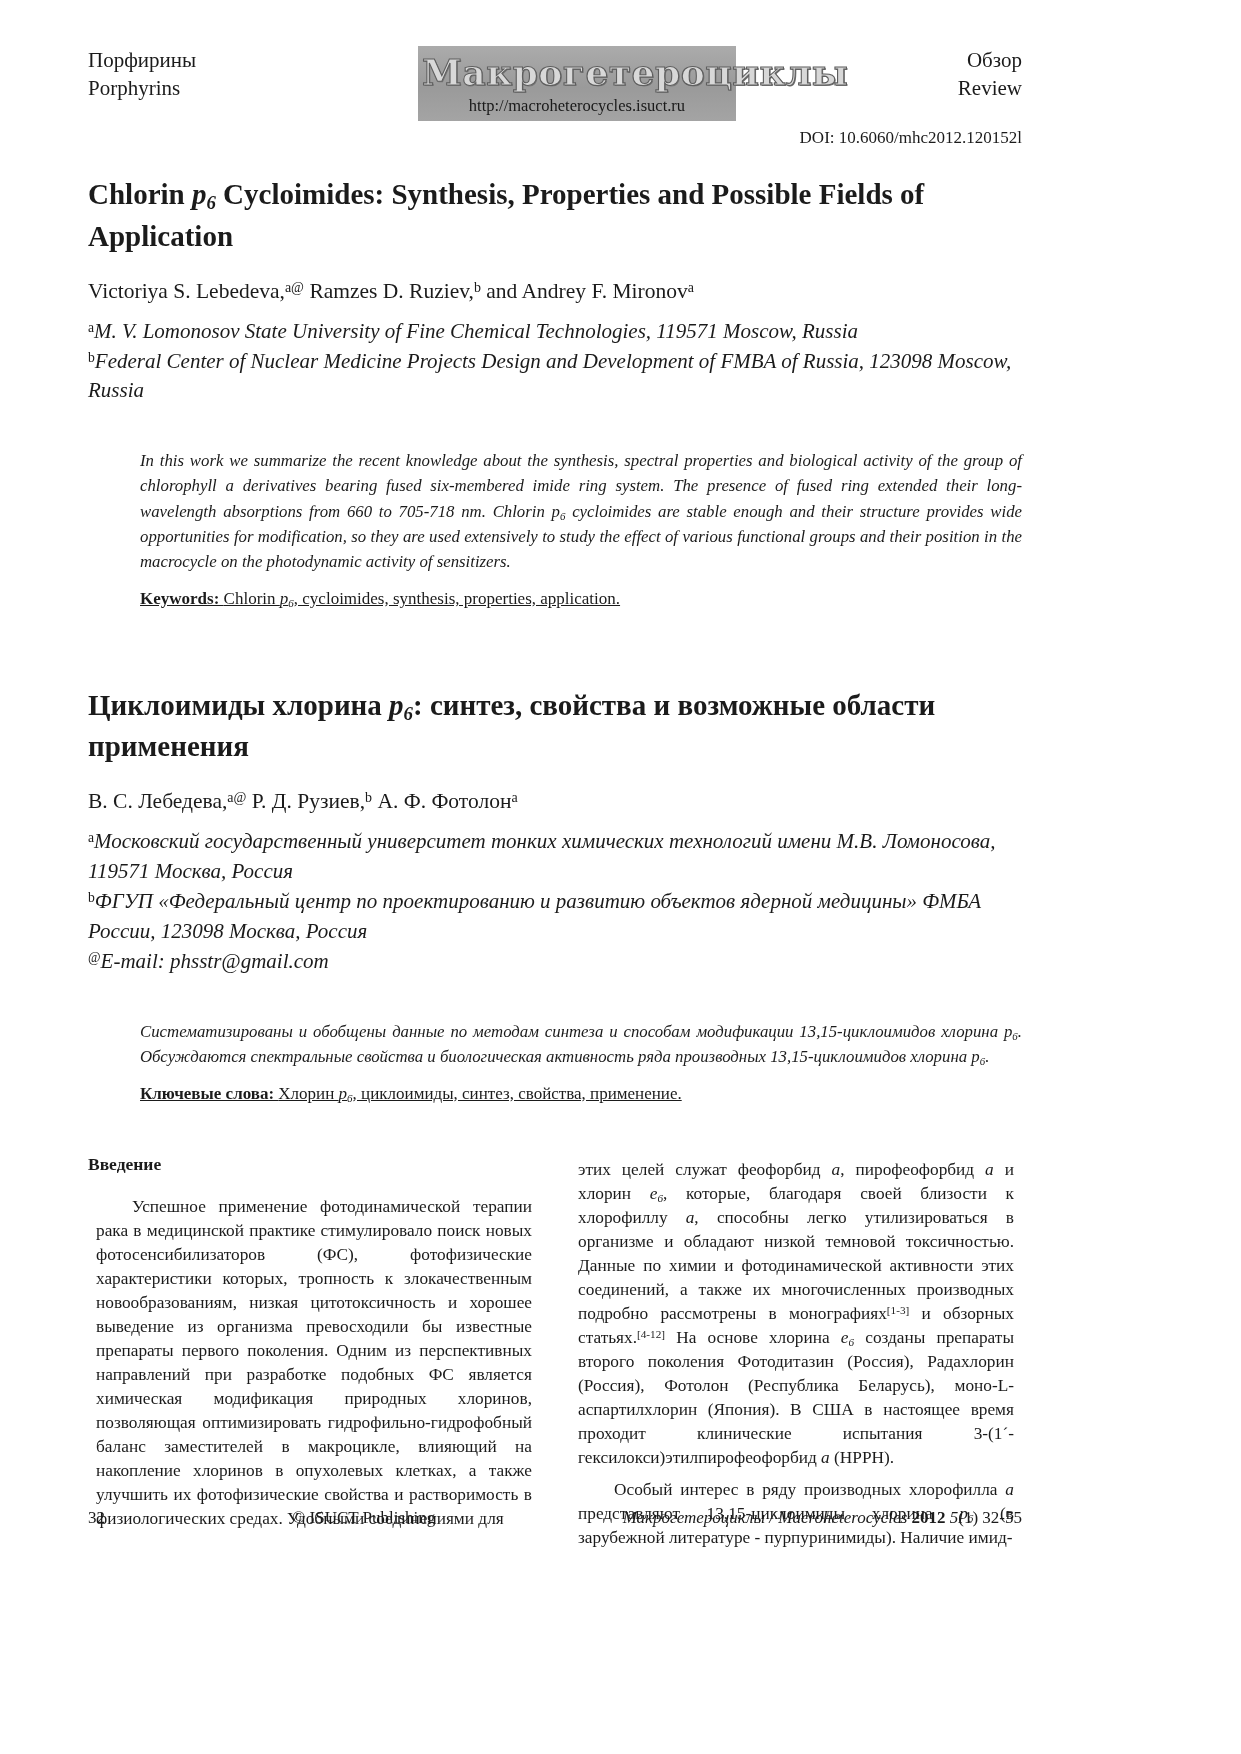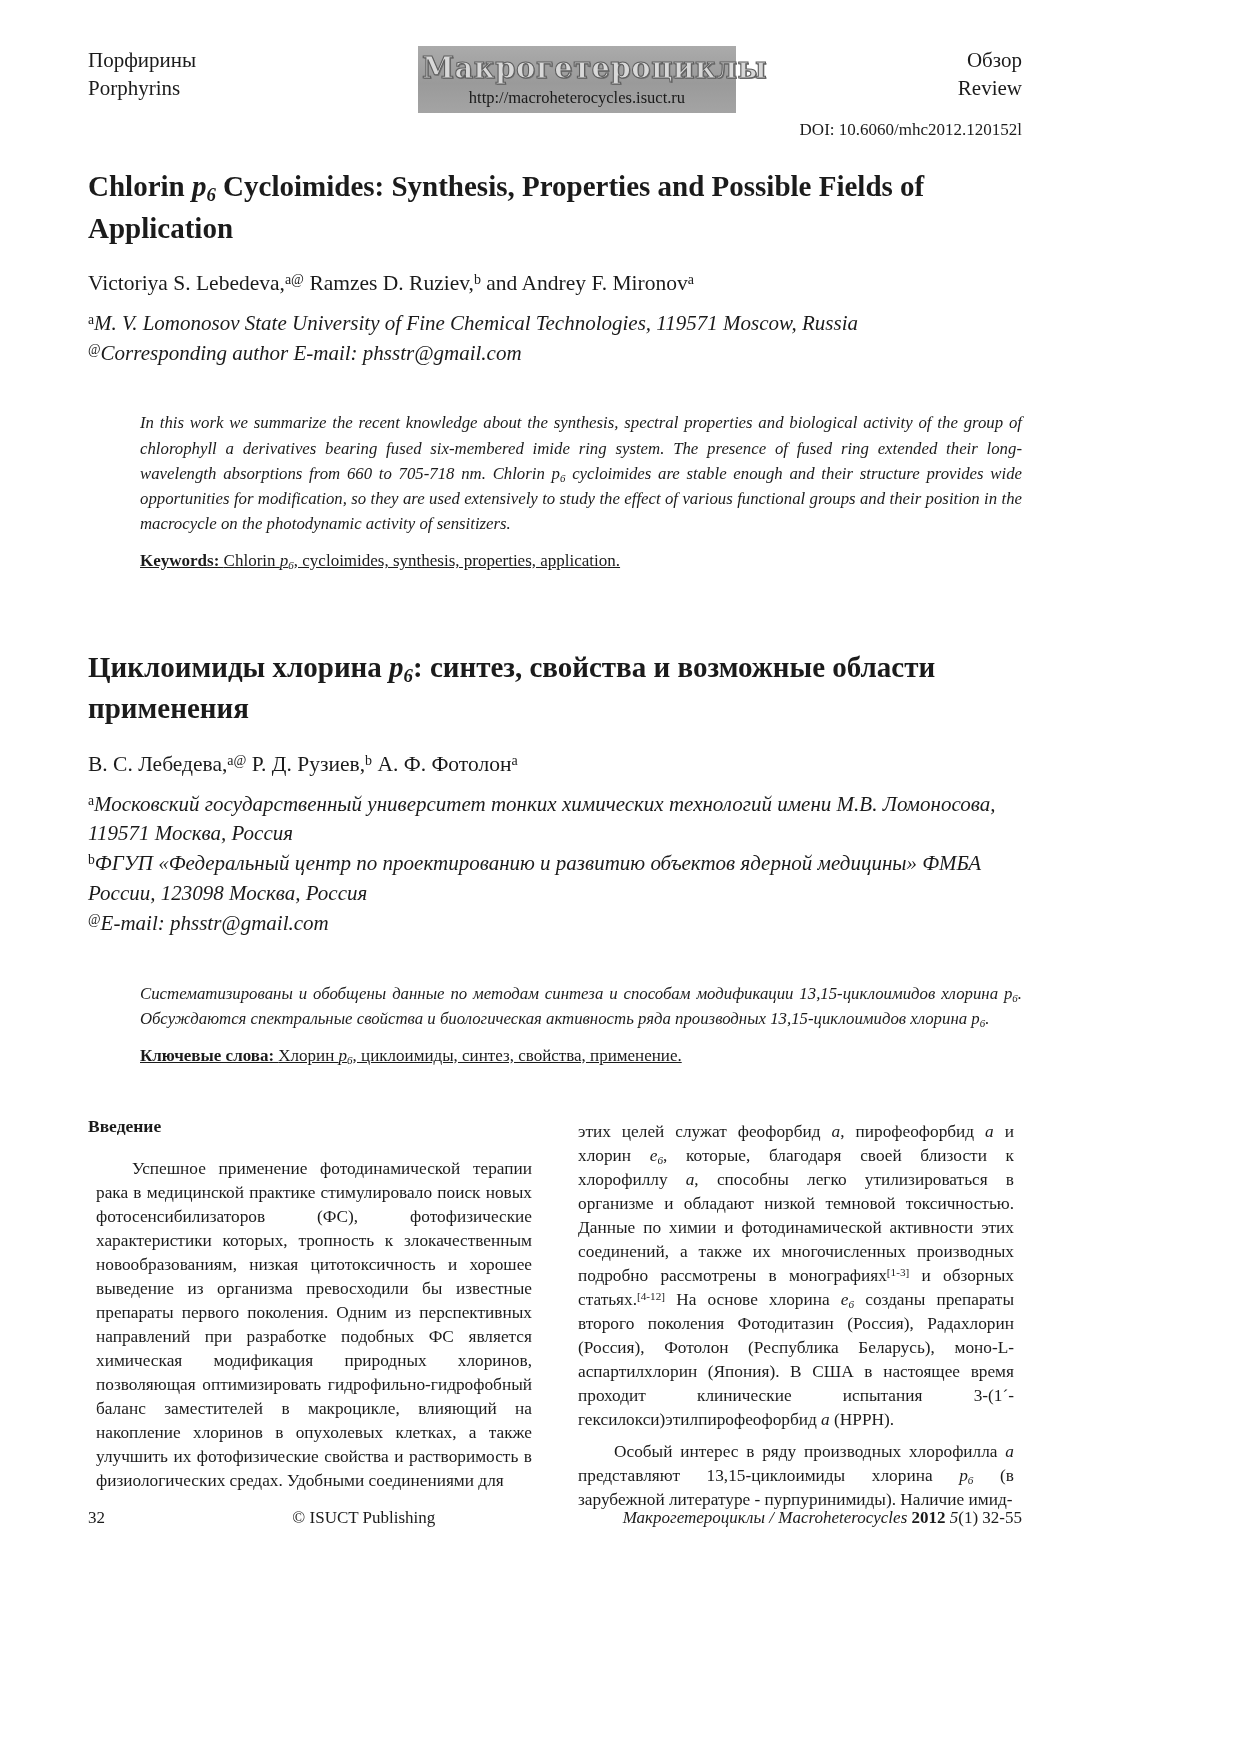--- a/index.html
+++ b/index.html
@@ -19,21 +19,21 @@
   .rubric-line { font-weight: normal; font-size: 21px; line-height: 1.35; }
   .article-type { text-align: right; }
   .banner {
     width: 318px;
     background: linear-gradient(180deg, #ababab 0%, #9a9a9a 55%, #a4a4a4 100%);
     text-align: center;
     padding: 6px 4px 5px;
   }
   .banner-title {
     font-family: "DejaVu Serif", serif;
-    font-size: 29px; font-weight: bold;
+    font-size: 36px; font-weight: bold;
     color: #d8d8d8;
     -webkit-text-stroke: 1.1px #5e5e5e;
     text-shadow: 1px 1px 0 #777777;
     letter-spacing: 0.5px;
     line-height: 1.15;
     white-space: nowrap;
   }
   .banner-url { font-size: 16.5px; color: #191919; margin-top: 3px; }
   .doi { text-align: right; font-size: 17px; margin-top: 7px; }
 
@@ -88,21 +88,21 @@
       <div class="rubric-line">Review</div>
     </div>
   </header>
 
   <div class="doi">DOI: 10.6060/mhc2012.120152l</div>
 
   <h1 class="article-title title-en"><span>Chlorin </span><span style="font-style: italic;">p</span><sub style="font-style: italic;">6</sub><span> Cycloimides: Synthesis, Properties and Possible Fields of Application</span></h1>
   <div class="authors"><span>Victoriya S. Lebedeva,</span><sup>a@</sup><span> Ramzes D. Ruziev,</span><sup>b</sup><span> and Andrey F. Mironov</span><sup>a</sup></div>
   <div class="affiliations">
     <div class="aff-line"><sup>a</sup><span style="font-style: italic;">M. V. Lomonosov State University of Fine Chemical Technologies, 119571 Moscow, Russia</span></div>
-    <div class="aff-line"><sup>@</sup><span style="font-style: italic;">Corresponding author E-mail: phsstr@gmail.com</span></div>
+    <div class="aff-line"><sup>b</sup><span style="font-style: italic;">Federal Center of Nuclear Medicine Projects Design and Development of FMBA of Russia, 123098 Moscow, Russia</span></div>
   </div>
   <p class="abstract"><span style="font-style: italic;">In this work we summarize the recent knowledge about the synthesis, spectral properties and biological activity of the group of chlorophyll a derivatives bearing fused six-membered imide ring system. The presence of fused ring extended their long-wavelength absorptions from 660 to 705-718 nm. Chlorin p</span><sub style="font-style: italic;">6</sub><span style="font-style: italic;"> cycloimides are stable enough and their structure provides wide opportunities for modification, so they are used extensively to study the effect of various functional groups and their position in the macrocycle on the photodynamic activity of sensitizers.</span></p>
   <p class="keywords"><span style="font-weight: bold;">Keywords: </span><span>Chlorin </span><span style="font-style: italic;">p</span><sub style="font-style: italic;">6</sub><span>, cycloimides, synthesis, properties, application.</span></p>
 
   <h1 class="article-title title-ru"><span>Циклоимиды хлорина </span><span style="font-style: italic;">p</span><sub style="font-style: italic;">6</sub><span>: синтез, свойства и возможные области применения</span></h1>
   <div class="authors"><span>В. С. Лебедева,</span><sup>a@</sup><span> Р. Д. Рузиев,</span><sup>b</sup><span> А. Ф. Фотолон</span><sup>a</sup></div>
   <div class="affiliations">
     <div class="aff-line"><sup>a</sup><span style="font-style: italic;">Московский государственный университет тонких химических технологий имени М.В. Ломоносова, 119571 Москва, Россия</span></div>
     <div class="aff-line"><sup>b</sup><span style="font-style: italic;">ФГУП «Федеральный центр по проектированию и развитию объектов ядерной медицины» ФМБА России, 123098 Москва, Россия</span></div>
     <div class="aff-line"><sup>@</sup><span style="font-style: italic;">E-mail: phsstr@gmail.com</span></div>

